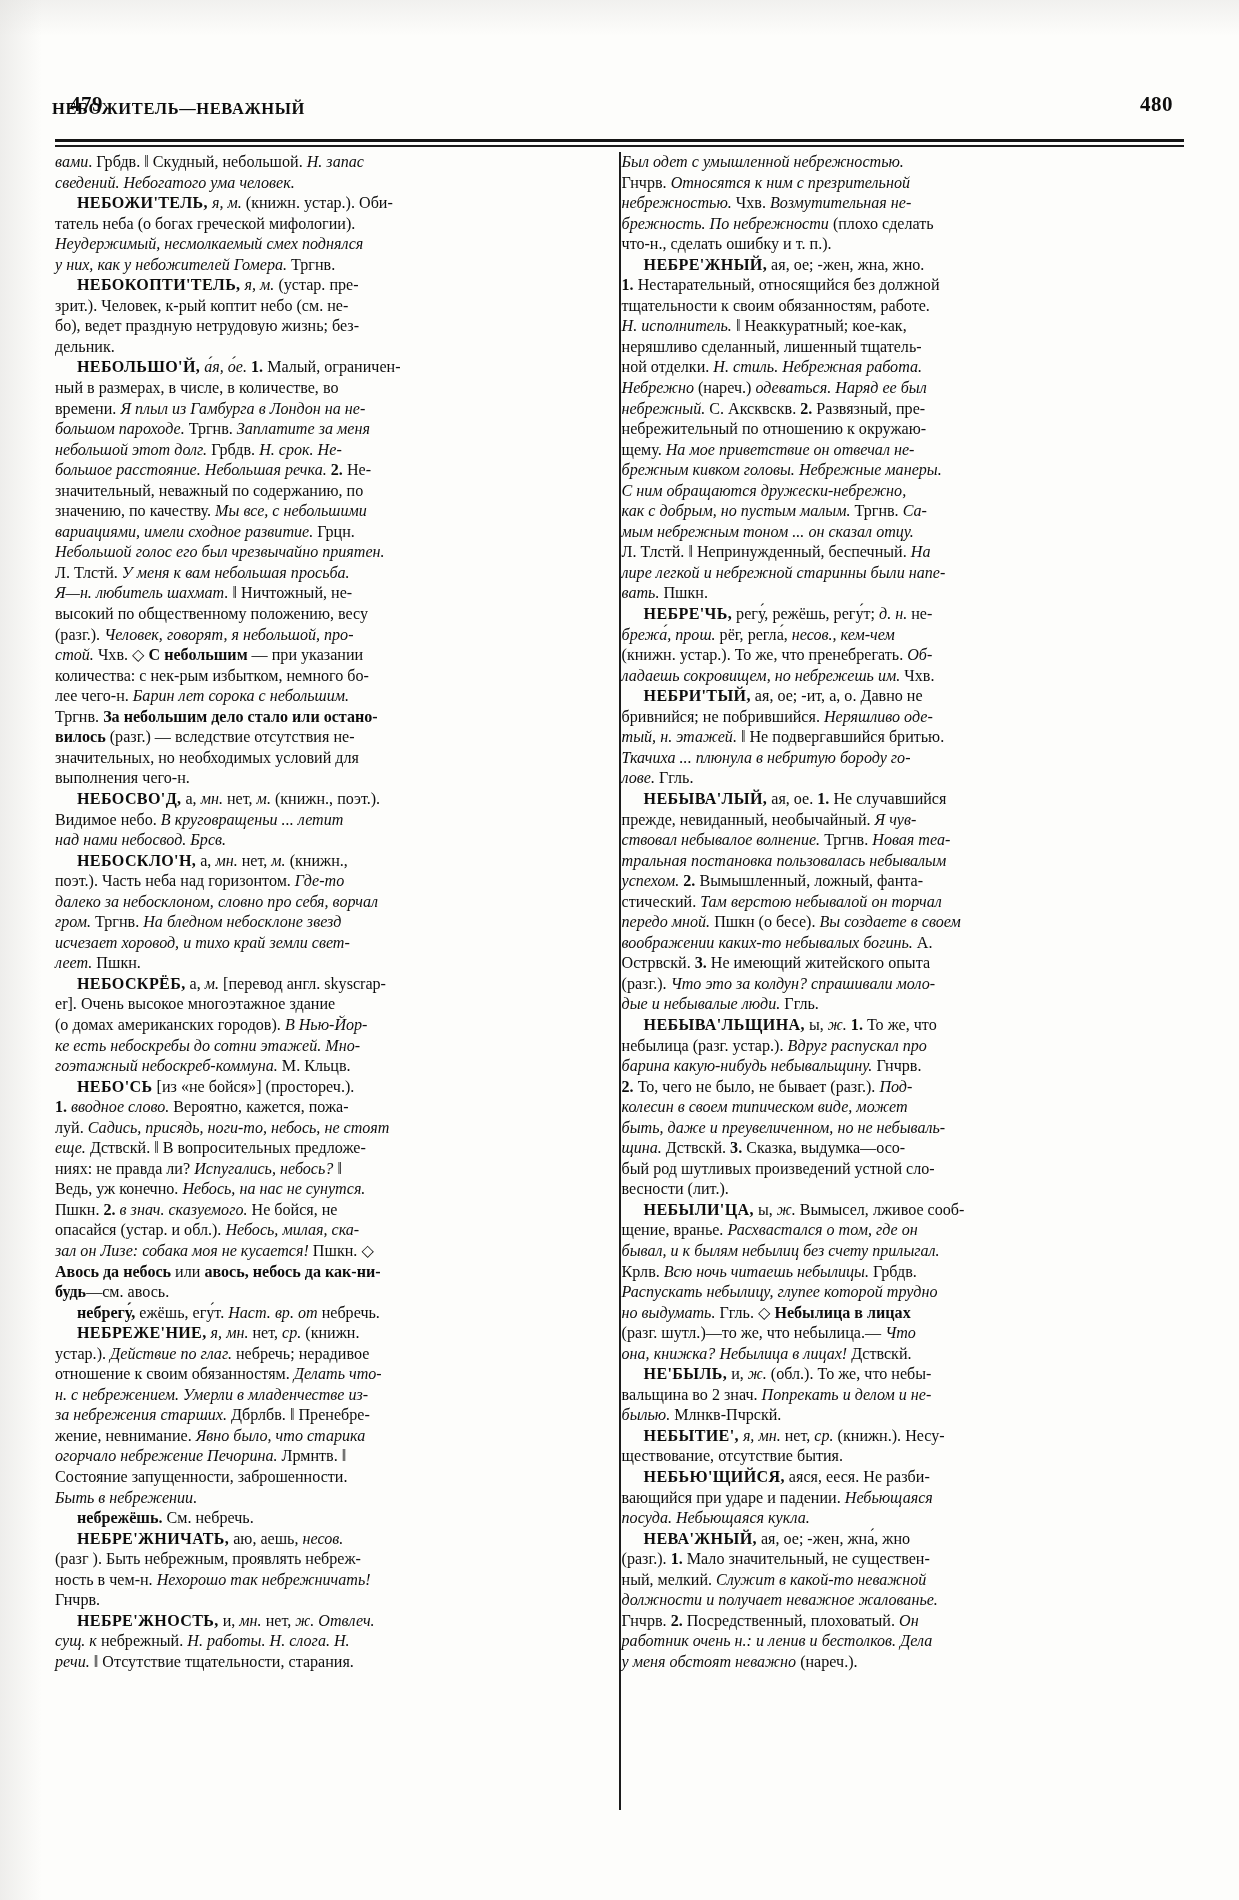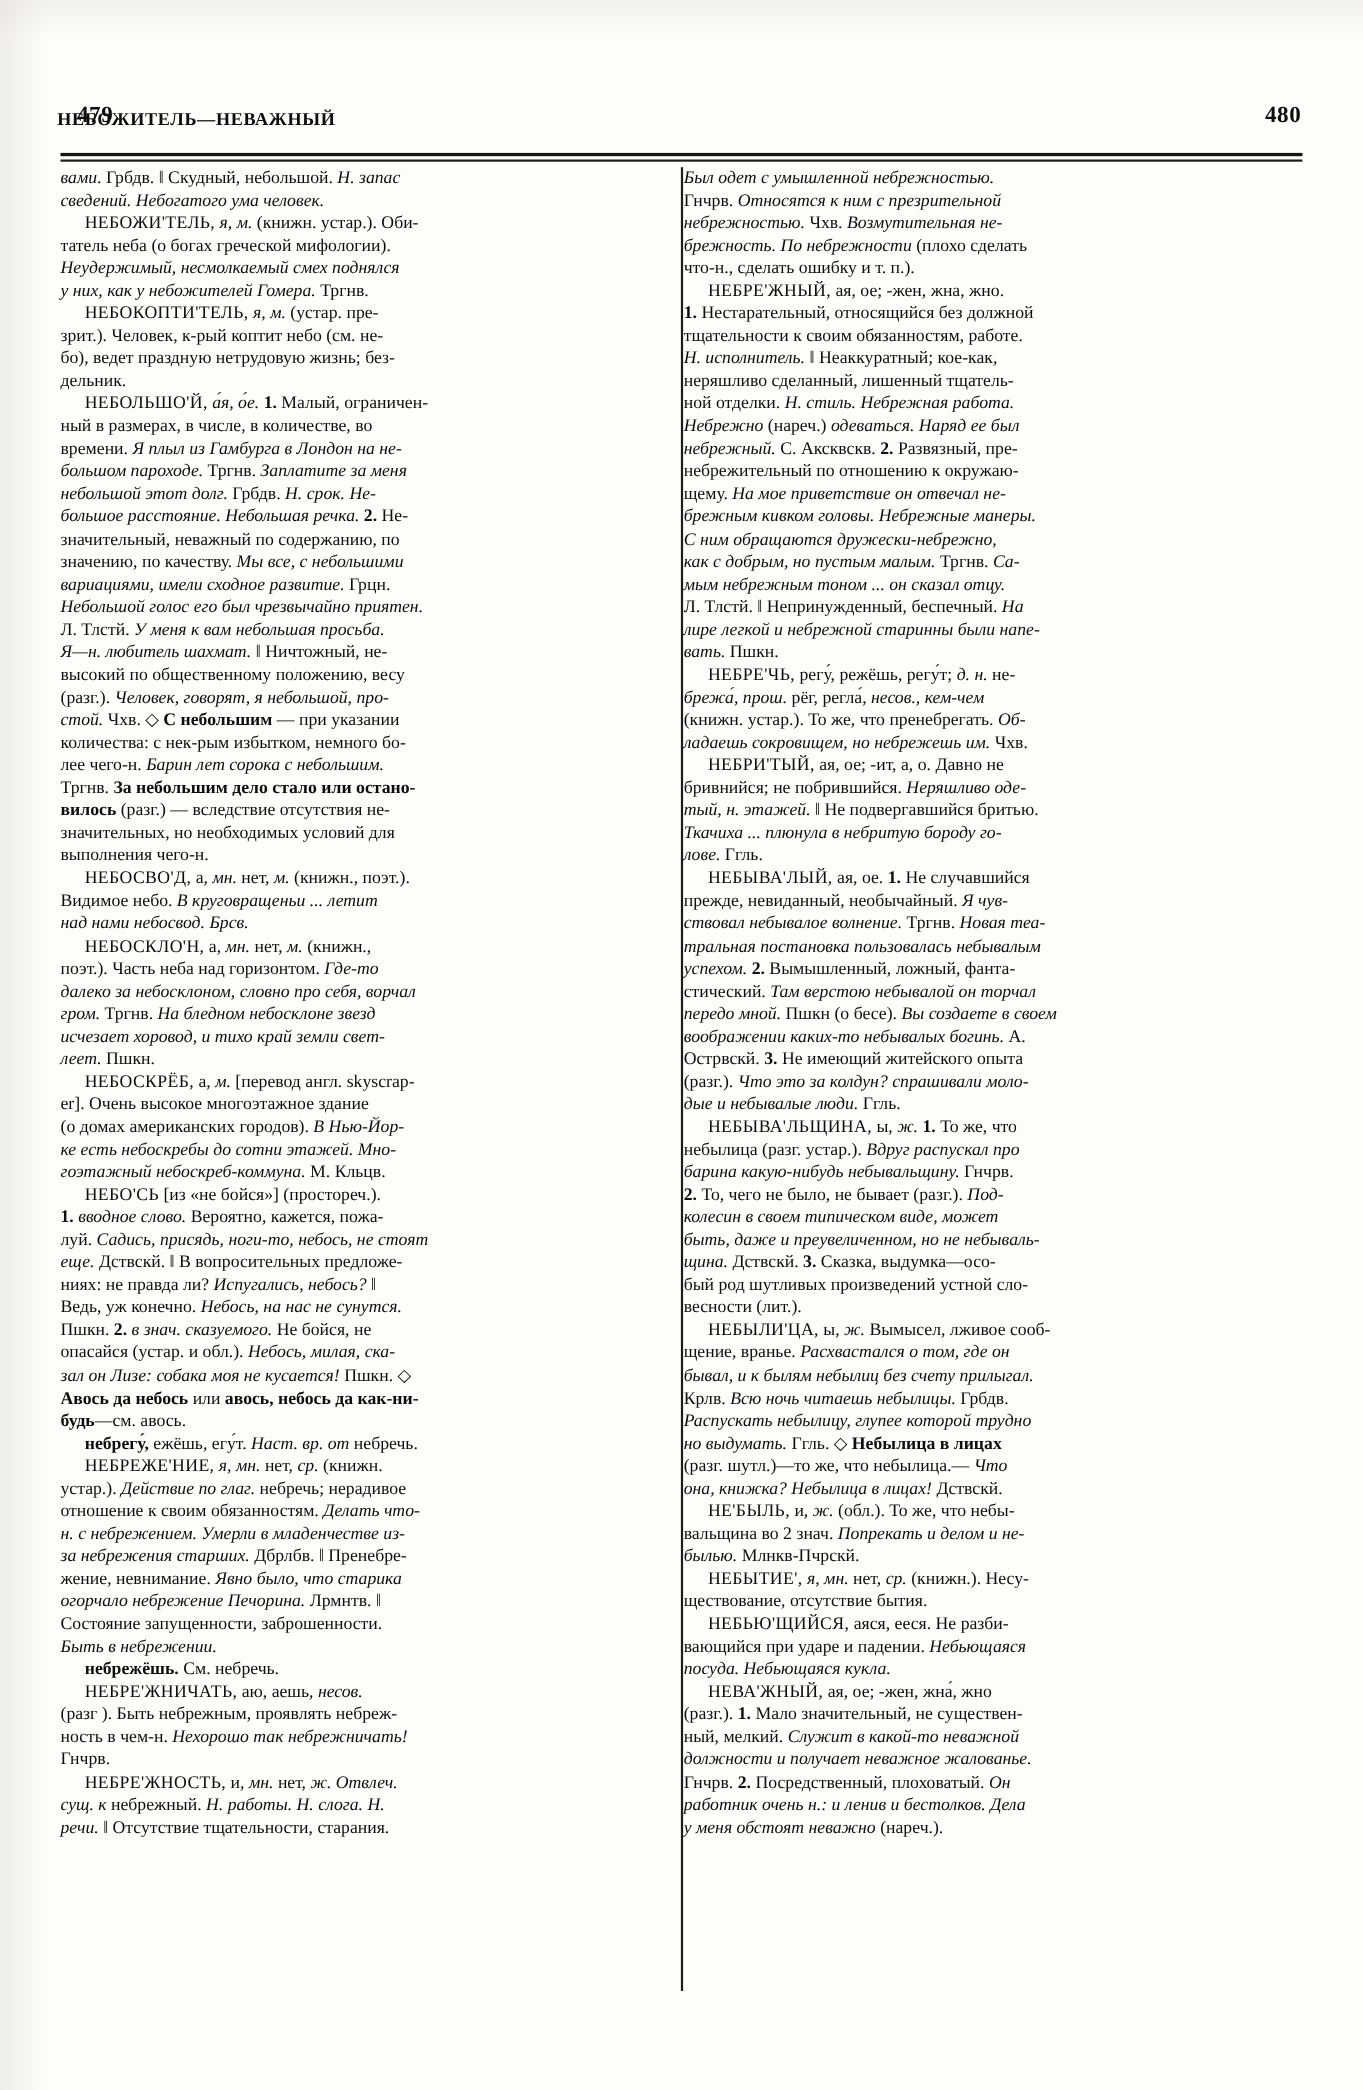--- a/index.html
+++ b/index.html
@@ -42,21 +42,21 @@
   .folio {
     position: absolute;
     top: 0;
     font-weight: bold;
     font-size: 21px;
     letter-spacing: .5px;
     font-family: "Liberation Serif", "DejaVu Serif", serif;
     margin-left: 18px;
   }
   .folio-left  { left: 0; }
-  .folio-right { right: 4px; }
+  .folio-right { right: 14px; }
   .runhead-title {
     position: absolute;
     left: 0; right: 0;
     top: 7px;
     font-weight: bold;
     font-size: 16.5px;
     letter-spacing: .6px;
   }
 
   
@@ -100,21 +100,21 @@
   
   p.e {
     margin: 0;
     text-indent: 22px;
   }
   p.cont {
     margin: 0;
     text-indent: 0;
   }
   .hw {            
-    font-weight: normal;
+    font-weight: bold;
     letter-spacing: .35px;
   }
   .hw-sm {         
     font-weight: bold;
   }
   .it  { font-style: italic; }
   .bd  { font-weight: bold; }
   .num { font-weight: bold; }
   .dia {            
     font-style: normal;

